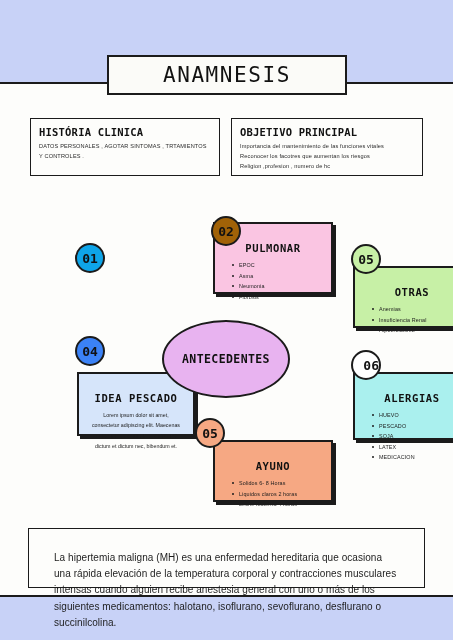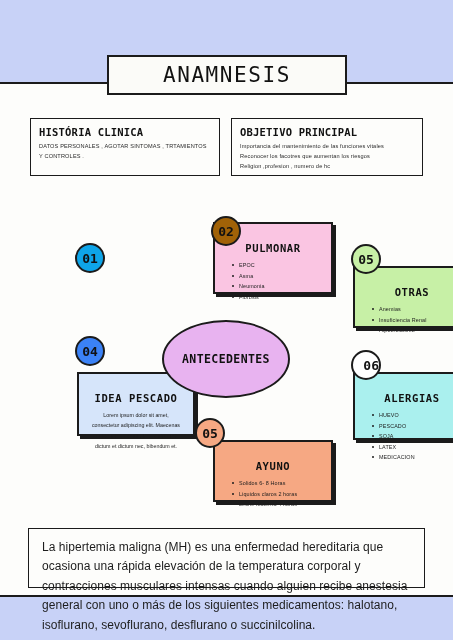--- a/index.html
+++ b/index.html
@@ -130,21 +130,21 @@
 
   
   #bottom-note{
     position:absolute;left:28px;top:528px;width:397px;height:60px;
     background:#fdfdfb;
     border:1.8px solid #1b1b1b;
     box-sizing:border-box;
     padding:9px 13px;
   }
   #bottom-note p{
-    margin:0;font-size:12px;line-height:1.62;color:#1d1d1d;letter-spacing:.05px;
+    margin:12px;font-size:10px;line-height:1.62;color:#1d1d1d;letter-spacing:.05px;
   }
 </style>
 </head>
 <body>
 
 <div class="page">
 
   <div class="sheet"></div>
 
   <div class="title-banner">

